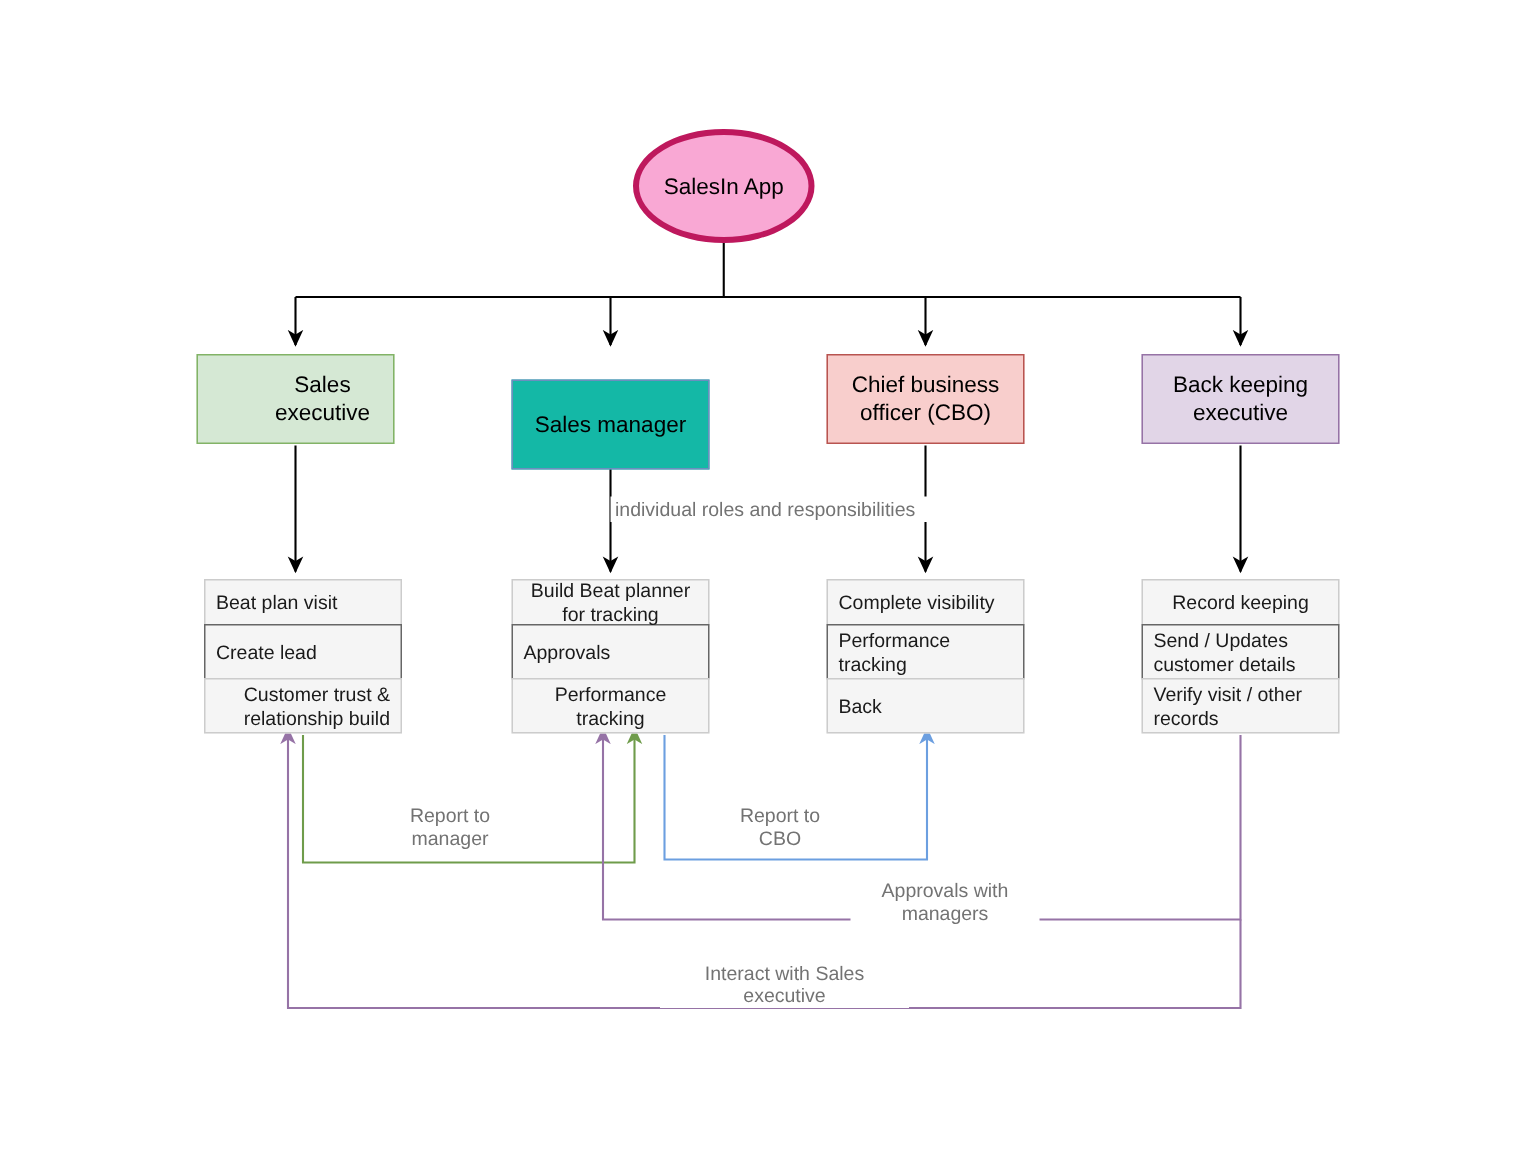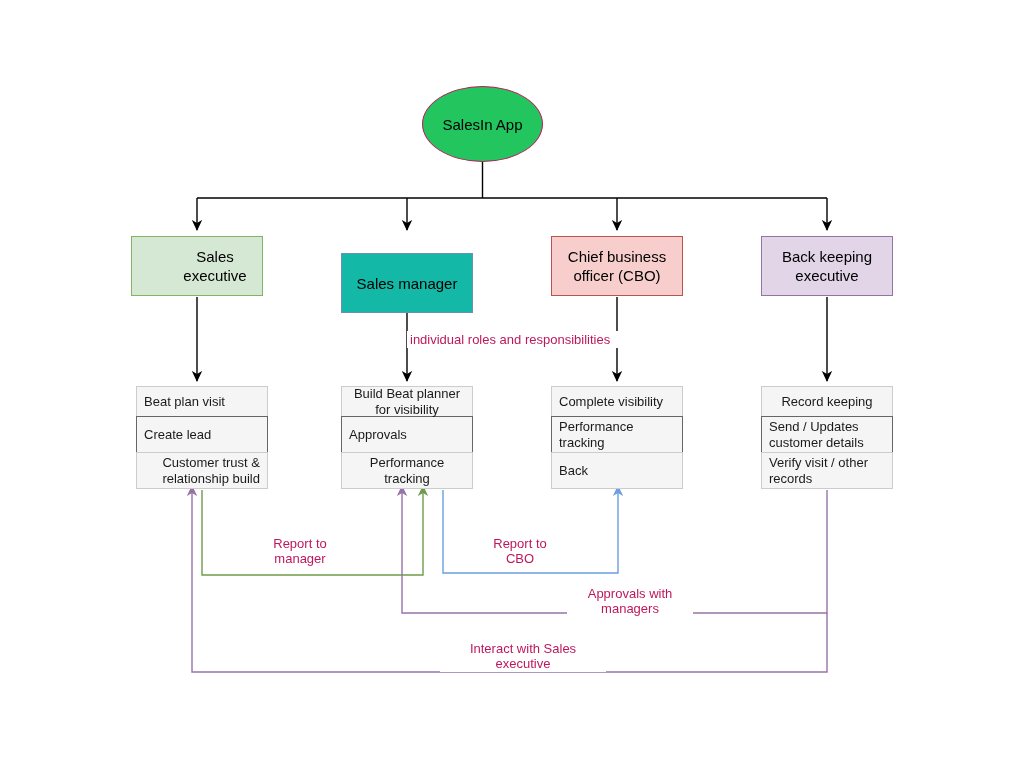--- a/index.html
+++ b/index.html
@@ -29,22 +29,22 @@
   }
 
   
   .root-node {
     position: absolute;
     left: 422px;
     top: 86px;
     width: 121px;
     height: 76px;
     border-radius: 50%;
-    background: #22c55e;
-    border: 1px solid #be185d;
+    background: #f9a8d4;
+    border: 4px solid #be185d;
     display: flex;
     align-items: center;
     justify-content: center;
     text-align: center;
     font-size: 15px;
     line-height: 19px;
     box-sizing: border-box;
   }
 
   
@@ -94,21 +94,21 @@
   .list-row.r1 { height: 31px; }
   .list-row.r2 { height: 37px; margin-top: -1px; }
   .list-row.r3 { height: 37px; margin-top: -1px; }
 
   
   .edge-label {
     position: absolute;
     font-size: 13px;
     line-height: 15px;
     text-align: center;
-    color: #be185d;
+    color: #737373;
     background: #ffffff;
     padding: 1px 3px;
     white-space: pre-line;
   }
 </style>
 </head>
 <body>
 
 <div id="canvas">
 
@@ -175,21 +175,21 @@
 
   <div class="edge-label" style="left:407px; top:331px; width:240px; text-align:left;">individual roles and responsibilities</div>
 
   <div class="list-group" style="left:136px;text-align:right;">
     <div class="list-row r1">Beat plan visit</div>
     <div class="list-row r2 emph">Create lead</div>
     <div class="list-row r3">Customer trust &amp; relationship build</div>
   </div>
 
   <div class="list-group" style="left:341px; width:132px;">
-    <div class="list-row r1 center">Build Beat planner for visibility</div>
+    <div class="list-row r1 center">Build Beat planner for tracking</div>
     <div class="list-row r2 emph">Approvals</div>
     <div class="list-row r3 center">Performance tracking</div>
   </div>
 
   <div class="list-group" style="left:551px;">
     <div class="list-row r1">Complete visibility</div>
     <div class="list-row r2 emph">Performance tracking</div>
     <div class="list-row r3">Back</div>
   </div>
 

